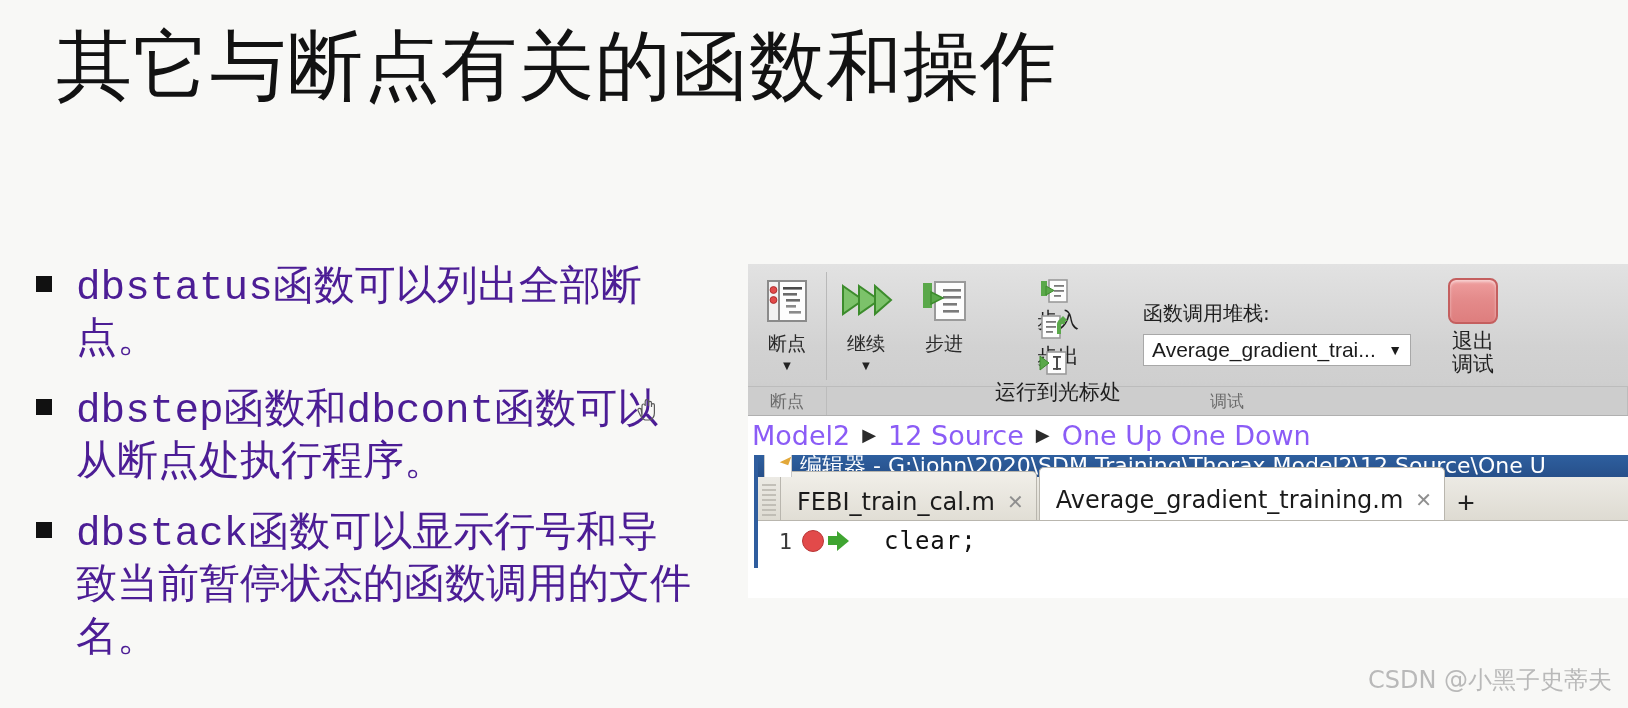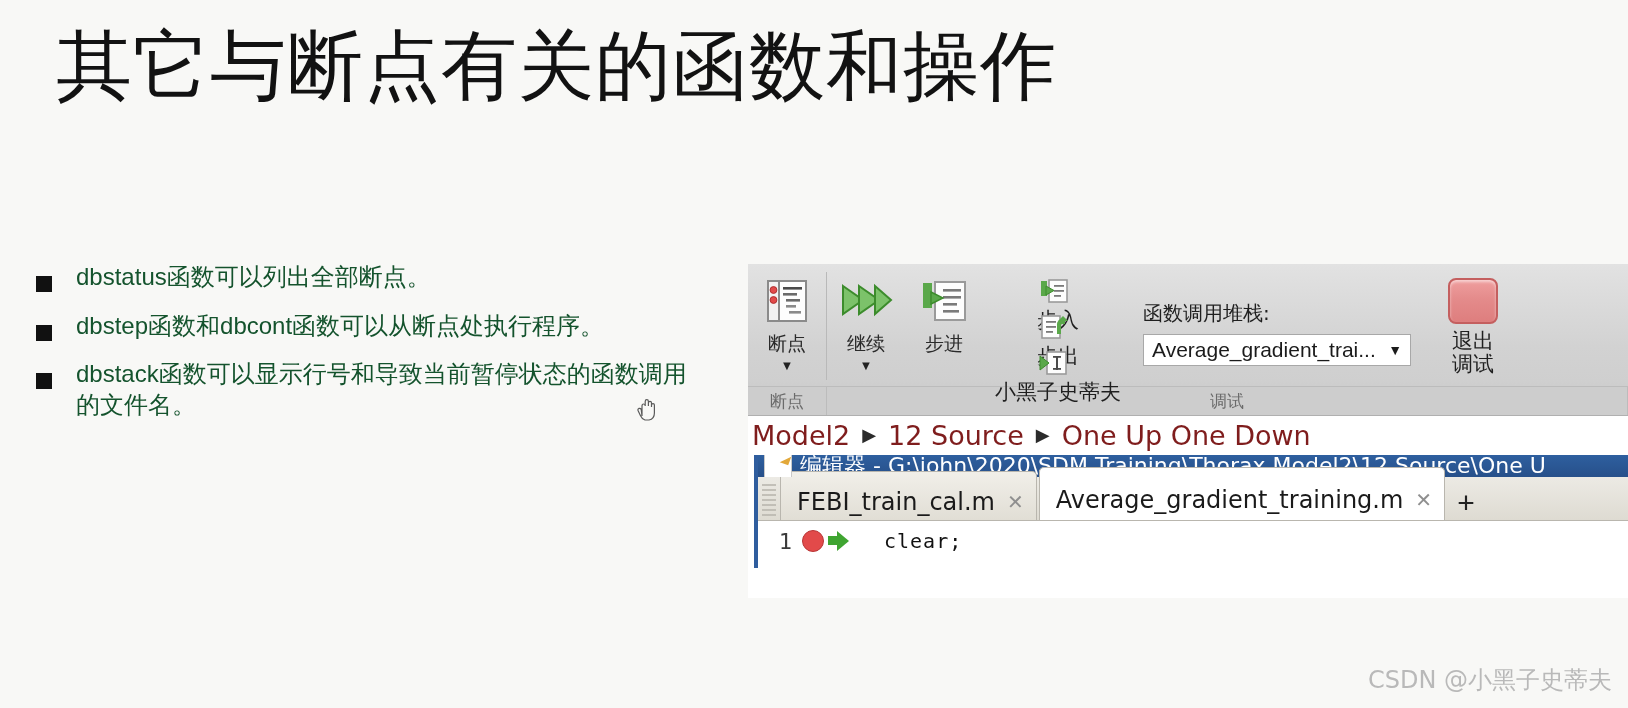--- a/index.html
+++ b/index.html
@@ -43,24 +43,24 @@
   }
   .bullet-marker {
     width: 16px;
     height: 16px;
     background: #111;
     flex: 0 0 16px;
     margin-top: 14px;
     margin-right: 24px;
   }
   .bullet-text {
-    font-size: 24px;
+    font-size: 41px;
     line-height: 1.28;
-    color: #14532d;
-    font-family: Liberation Sans, sans-serif;
+    color: #4c1d95;
+    font-family: Liberation Mono, monospace;
     letter-spacing: 0px;
   }
 
   
   #hand-cursor {
     position: absolute;
     left: 636px;
     top: 398px;
     width: 22px;
     height: 26px;
@@ -242,21 +242,21 @@
   .breadcrumb {
     height: 38px;
     background: #ffffff;
     display: flex;
     align-items: center;
     padding-left: 4px;
     border-bottom: 1px solid #ffffff;
   }
   .crumb {
     font-size: 27px;
-    color: #7f1d1d;
+    color: #8b5cf6;
     font-family: "DejaVu Sans", "Liberation Sans", sans-serif;
   }
   .crumb-sep {
     color: #2b2b2b;
     font-size: 18px;
     margin: 0 12px;
   }
 
   
   .editor-win {
@@ -389,21 +389,21 @@
     content: "";
     position: absolute;
     left: 9px; top: 0px;
     width: 0; height: 0;
     border-top: 10px solid transparent;
     border-bottom: 10px solid transparent;
     border-left: 12px solid #3fa531;
   }
   .code-text {
     margin-left: 34px;
-    font-size: 20px;
+    font-size: 24px;
     color: #111;
     font-family: "DejaVu Sans Mono", "Liberation Mono", monospace;
     letter-spacing: 1px;
   }
 
   
   #watermark {
     position: absolute;
     right: 16px;
     bottom: 12px;
@@ -536,21 +536,21 @@
           <div class="small-btn">
             <span class="sicon">
               <svg width="30" height="28" viewBox="0 0 30 28" aria-hidden="true">
                 <rect x="8" y="2" width="19" height="22" fill="#fdfdfd" stroke="#9a9a9a" stroke-width="1.6"></rect>
                 <rect x="14" y="6" width="8" height="1.8" fill="#4a4a4a"></rect>
                 <rect x="17" y="6" width="2" height="14" fill="#4a4a4a"></rect>
                 <rect x="14" y="18" width="8" height="1.8" fill="#4a4a4a"></rect>
                 <path d="M1 6 L1 20 L10 13 Z" fill="#5aa84a" stroke="#3c8c2c" stroke-width="1"></path>
               </svg>
             </span>
-            <span class="slabel">小黑子史蒂夫</span>
+            <span class="slabel">运行到光标处</span>
           </div>
 
         </div>
 
         <div class="stack-group">
           <div class="stack-label">函数调用堆栈:</div>
           <div class="stack-select">
             <span class="sval">Average_gradient_trai...</span>
             <span class="scaret">▼</span>
           </div>

